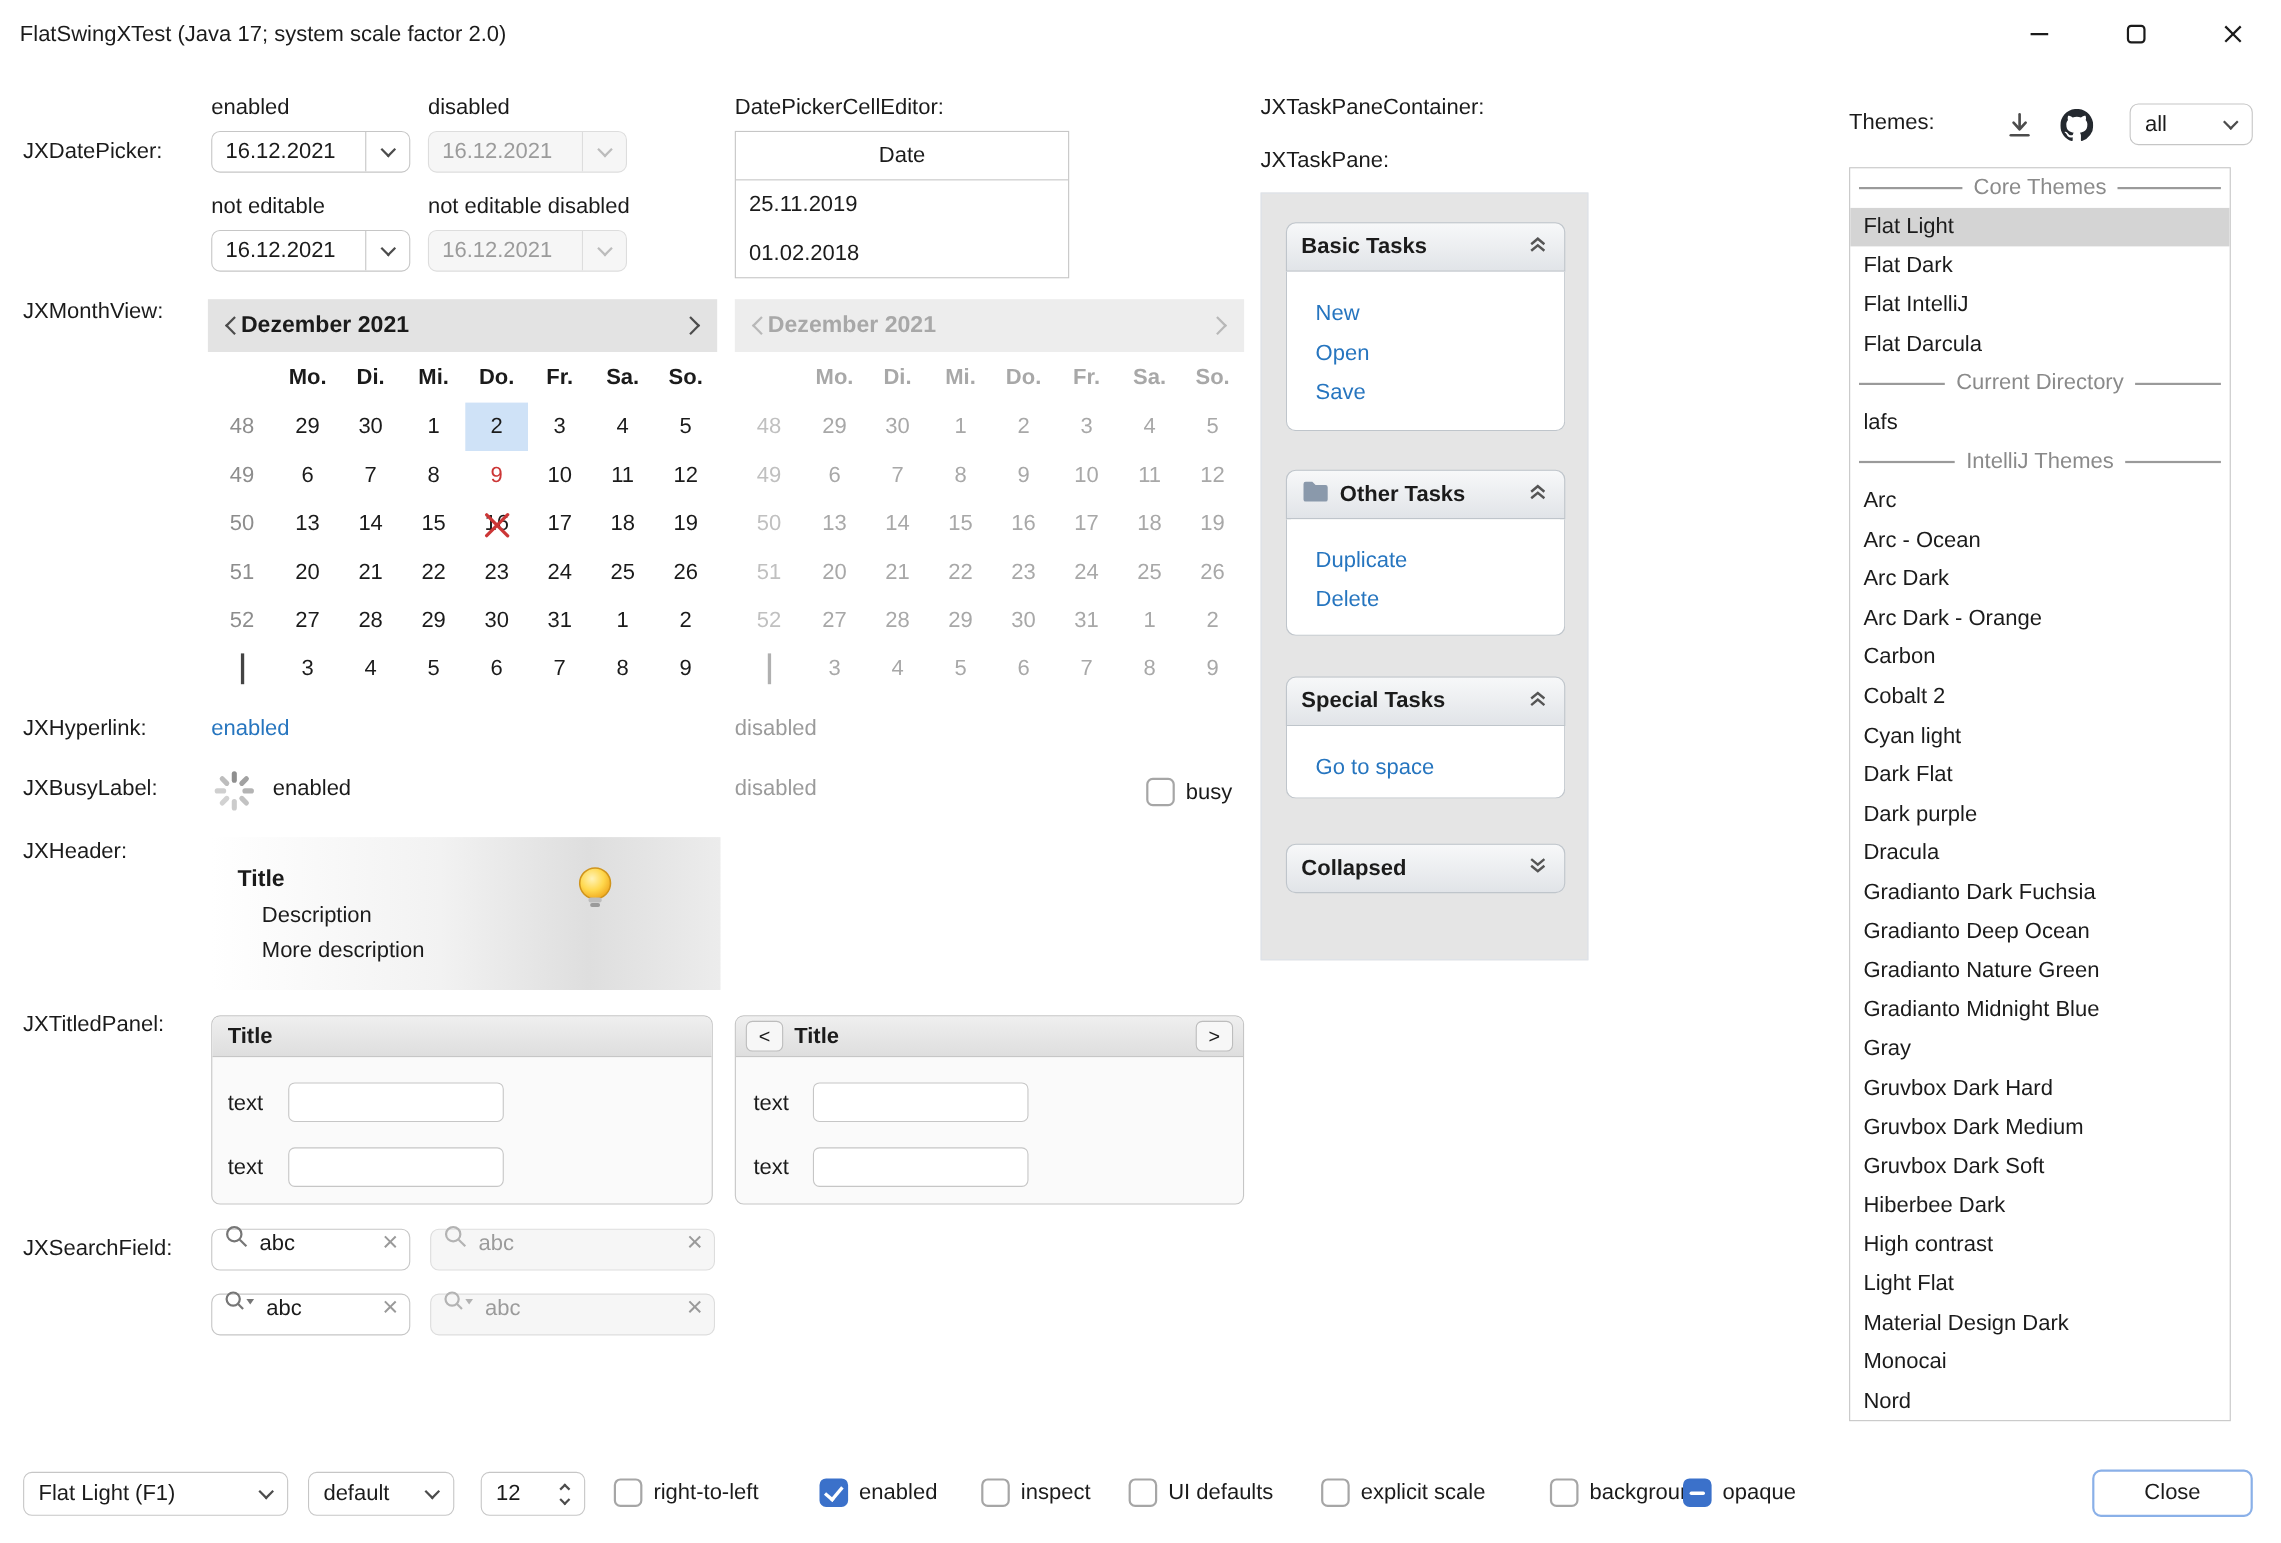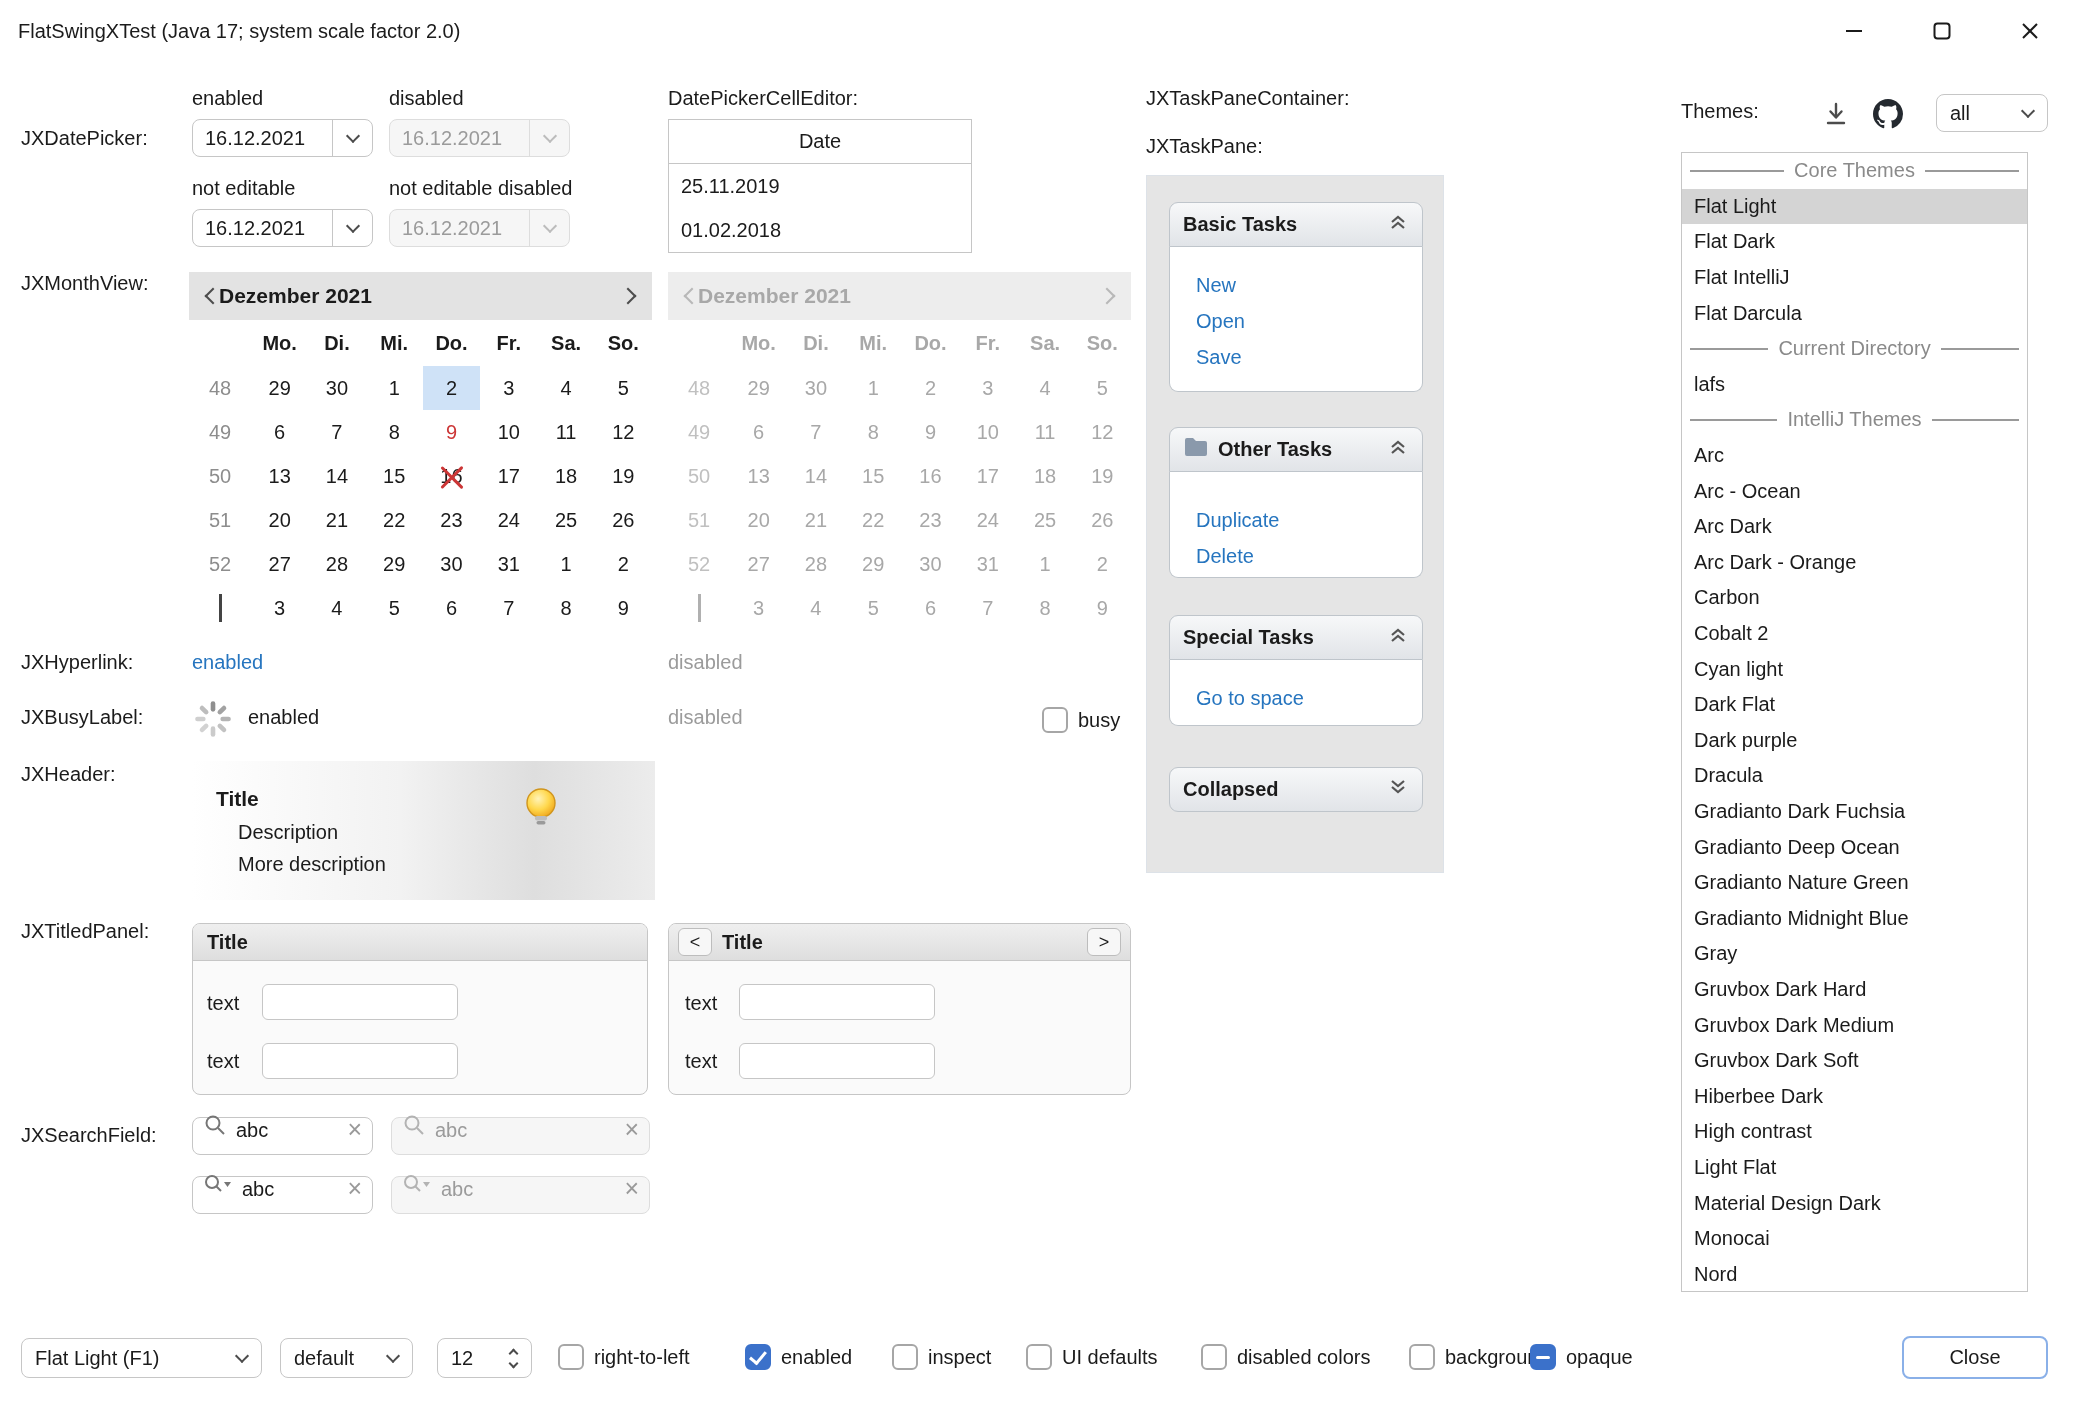--- a/index.html
+++ b/index.html
@@ -445,21 +445,21 @@
     <div class="tp-header">
       <span><svg width="26" height="22" viewBox="0 0 26 22">
             <path d="M2 4 a2 2 0 0 1 2 -2 h6 l3 3 h9 a2 2 0 0 1 2 2 v11 a2 2 0 0 1 -2 2 H4 a2 2 0 0 1 -2 -2 z" fill="#8a99ab"></path>
           </svg></span>
       <span class="tp-title">Other Tasks</span>
       <span><svg width="22" height="22" viewBox="0 0 22 22" fill="none" stroke="#555" stroke-width="2.2">
             <path d="M5 11 l6 -5 6 5"></path>
             <path d="M5 17 l6 -5 6 5"></path>
           </svg></span>
     </div>
-    <div class="tp-content" style="height:106px;padding-top:30px">
+    <div class="tp-content" style="height:106px;padding-top:19px">
       <a class="tp-link">Duplicate</a>
       <a class="tp-link">Delete</a>
     </div>
   </div>
 
   <div class="taskpane" style="top:439px">
     <div class="tp-header">
       <span class="tp-title">Special Tasks</span>
       <span><svg width="22" height="22" viewBox="0 0 22 22" fill="none" stroke="#555" stroke-width="2.2">
             <path d="M5 11 l6 -5 6 5"></path>
@@ -583,21 +583,21 @@
 <label class="cb" style="left:892px;top:1344px">
   <span class="cb-box"></span>
   <span>inspect</span>
 </label>
 <label class="cb" style="left:1026px;top:1344px">
   <span class="cb-box"></span>
   <span>UI defaults</span>
 </label>
 <label class="cb" style="left:1201px;top:1344px">
   <span class="cb-box"></span>
-  <span>disabled colors</span>
+  <span>explicit scale</span>
 </label>
 <label class="cb" style="left:1409px;top:1344px">
   <span class="cb-box"></span>
   <span>background</span>
 </label>
 <label class="cb" style="left:1530px;top:1344px">
   <span class="cb-box mixed"></span>
   <span>opaque</span>
 </label>
 

